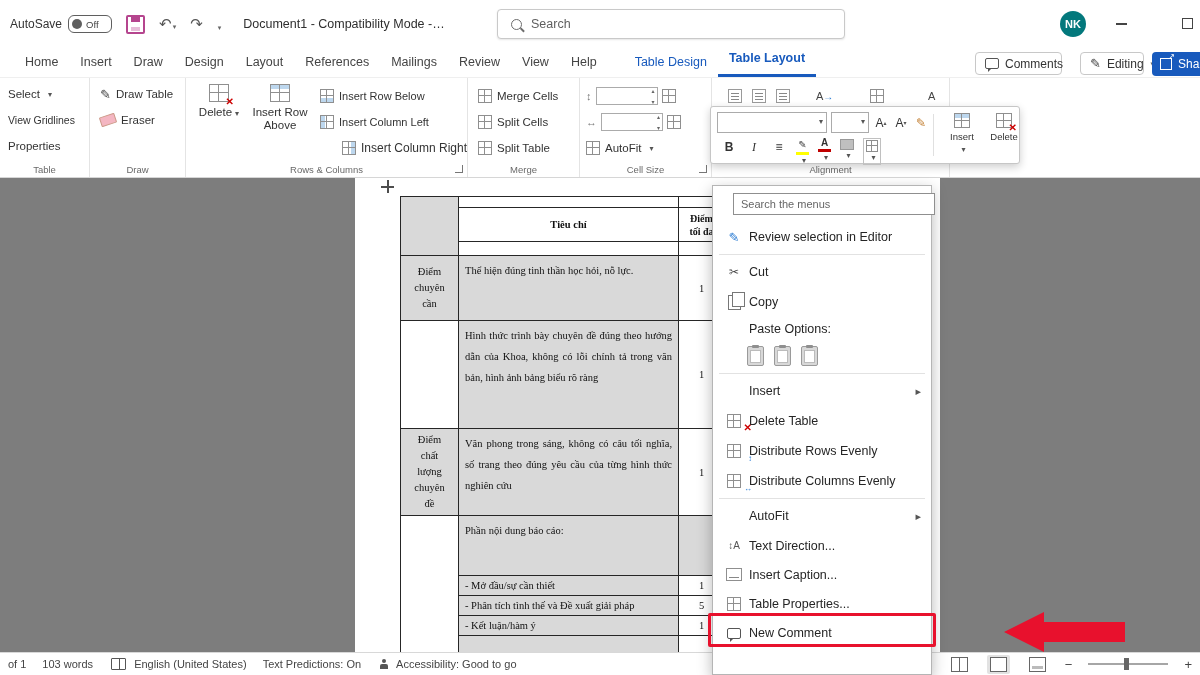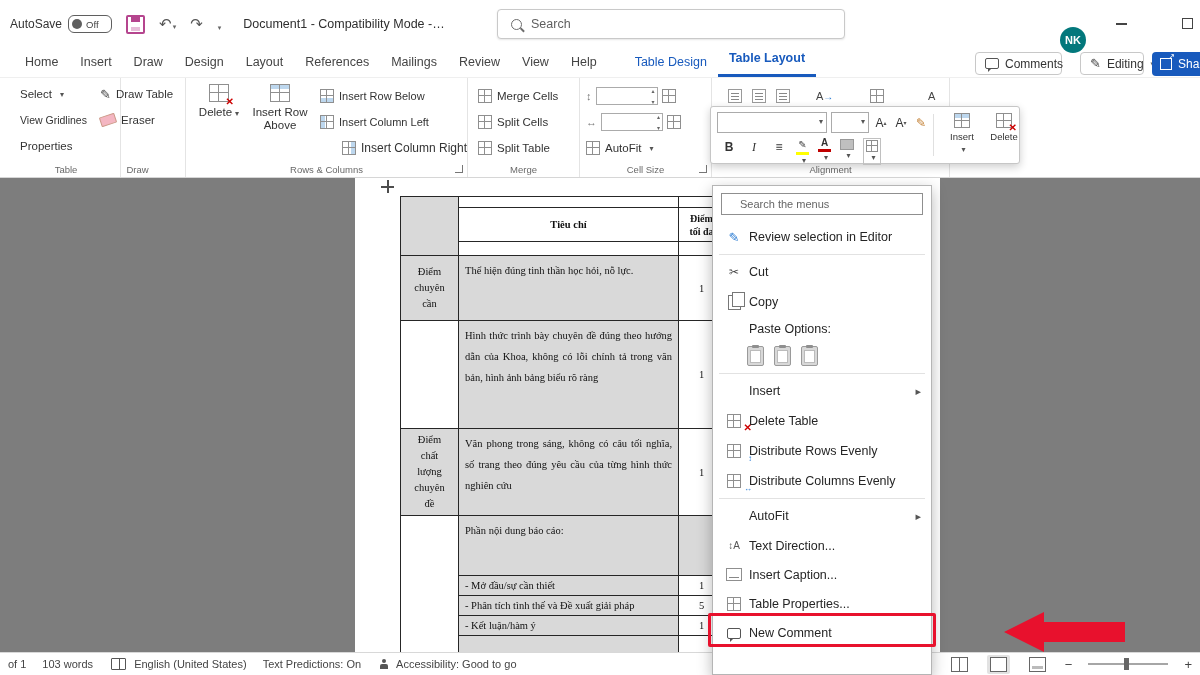--- a/index.html
+++ b/index.html
@@ -16,21 +16,21 @@
   .saveic::before{content:"";position:absolute;top:0;left:3px;right:3px;height:5px;background:#b5458e;}
   .saveic::after{content:"";position:absolute;bottom:1px;left:3px;right:3px;height:4px;background:#e7bcd8;}
   .tbglyph{font-size:15px;color:#555;margin-left:14px;cursor:default;}
   .mini-chev{font-size:7px;color:#666;margin-left:1px;}
   .doc-title{margin-left:22px;font-size:12.5px;color:#2e2e2e;white-space:nowrap;}
   .searchbox{position:absolute;left:497px;top:9px;width:348px;height:30px;border:1px solid #c9c9c9;border-radius:4px;
              background:#fff;box-shadow:0 1px 2px rgba(0,0,0,.10);display:flex;align-items:center;gap:9px;padding-left:13px;box-sizing:border-box;}
   .mag{width:9px;height:9px;border:1.5px solid #6d6d6d;border-radius:50%;position:relative;flex:none;}
   .mag::after{content:"";position:absolute;width:5px;height:1.5px;background:#6d6d6d;transform:rotate(45deg);right:-4px;bottom:-2px;}
   .search-ph{color:#5f5f5f;font-size:12.5px;}
-  .avatar{position:absolute;left:1060px;top:27px;width:26px;height:26px;border-radius:50%;background:var(--teal);
+  .avatar{position:absolute;left:1060px;top:11px;width:26px;height:26px;border-radius:50%;background:var(--teal);
           color:#fff;font-size:11px;font-weight:bold;display:flex;align-items:center;justify-content:center;text-align:right;}
   .win-min{position:absolute;left:1116px;top:23px;width:11px;height:1.5px;background:#444;}
   .win-rst{position:absolute;left:1182px;top:18px;width:9px;height:9px;border:1.2px solid #444;}
   
   #tabrow{position:absolute;top:48px;left:0;right:0;height:30px;display:flex;align-items:flex-end;padding-left:14px;border-bottom:1px solid #efefef;box-sizing:border-box;}
   .tab{padding:0 11px;height:29px;line-height:29px;font-size:12.5px;color:#444;white-space:nowrap;}
   .tab.ctx{color:var(--accent);}
   .tab.first-ctx{margin-left:16px;}
   .tab.active{border-bottom:3px solid var(--accent);line-height:26px;font-weight:bold;}
   .btn-o{position:absolute;top:52px;height:23px;border:1px solid #c8c8c8;border-radius:4px;background:#fff;
@@ -94,22 +94,22 @@
   #doc-table td{border:1px solid #262626;padding:0 6px;overflow:hidden;box-sizing:border-box;}
   .shade{background:var(--shade);}
   .crit{vertical-align:top;padding-top:4px !important;line-height:21px;text-align:justify;}
   .crit-s{vertical-align:middle;line-height:12px;}
   .lbl{text-align:center;vertical-align:middle;line-height:16px;padding:0 9px !important;}
   .num{text-align:center;vertical-align:middle;}
   .hdrc{font-weight:bold;text-align:center;vertical-align:middle;line-height:13px;}
   
   #ctx{position:absolute;left:712px;top:185px;width:220px;height:490px;background:#fff;border:1px solid #b5b5b5;
        box-shadow:0 5px 14px rgba(0,0,0,.28);z-index:80;box-sizing:border-box;}
-  .ctx-search{position:absolute;left:8px;top:7px;width:202px;height:22px;border:1px solid #8f8f8f;background:#fff;
-              display:flex;align-items:center;padding:0 18px;font-size:11px;color:#666;box-sizing:border-box;}
+  .ctx-search{position:absolute;left:20px;top:7px;width:202px;height:22px;border:1px solid #8f8f8f;background:#fff;
+              display:flex;align-items:center;padding:0 7px;font-size:11px;color:#666;box-sizing:border-box;}
   #ctx-items{position:absolute;top:36px;left:0;right:0;}
   .ci{display:flex;align-items:center;height:30px;padding:0 10px 0 8px;font-size:12.5px;color:#252525;position:relative;}
   .ci.h24{height:24px;}
   .ci .ico{width:26px;display:flex;justify-content:center;align-items:center;margin-right:2px;flex:none;position:relative;}
   .sepm{height:1px;background:#e2e2e2;margin:2px 6px;}
   .sub::after{content:"▸";position:absolute;right:10px;color:#555;font-size:11px;}
   .cpic{width:11px;height:13px;border:1px solid #777;background:#fff;position:relative;}
   .cpic::after{content:"";position:absolute;left:3px;top:-4px;width:11px;height:13px;border:1px solid #777;background:#fff;}
   .clip{width:15px;height:18px;border:1px solid #9a9a9a;border-radius:2px;position:relative;background:#d8d8d8;}
   .clip::before{content:"";position:absolute;left:2px;right:2px;top:3px;bottom:2px;background:#fff;border:1px solid #bbb;}
@@ -190,21 +190,21 @@
     <span>Editing</span>
     <span class="mini-chev">▾</span>
   </div>
   <div class="share">
     <span class="share-ic"></span>
     <span>Sha</span>
   </div>
 
   <div id="ribbon">
 
-    <div class="group" style="left:12px;width:109px;">
+    <div class="group" style="left:0;width:90px;">
       <div class="rowbtn chv" style="left:8px;top:6px;">
           <span>Select</span>
         </div>
       <div class="rowbtn" style="left:8px;top:32px;font-size:10.5px;">
           <span>View Gridlines</span>
         </div>
       <div class="rowbtn" style="left:8px;top:58px;">
           <span>Properties</span>
         </div>
       <div class="glabel">Table</div>

